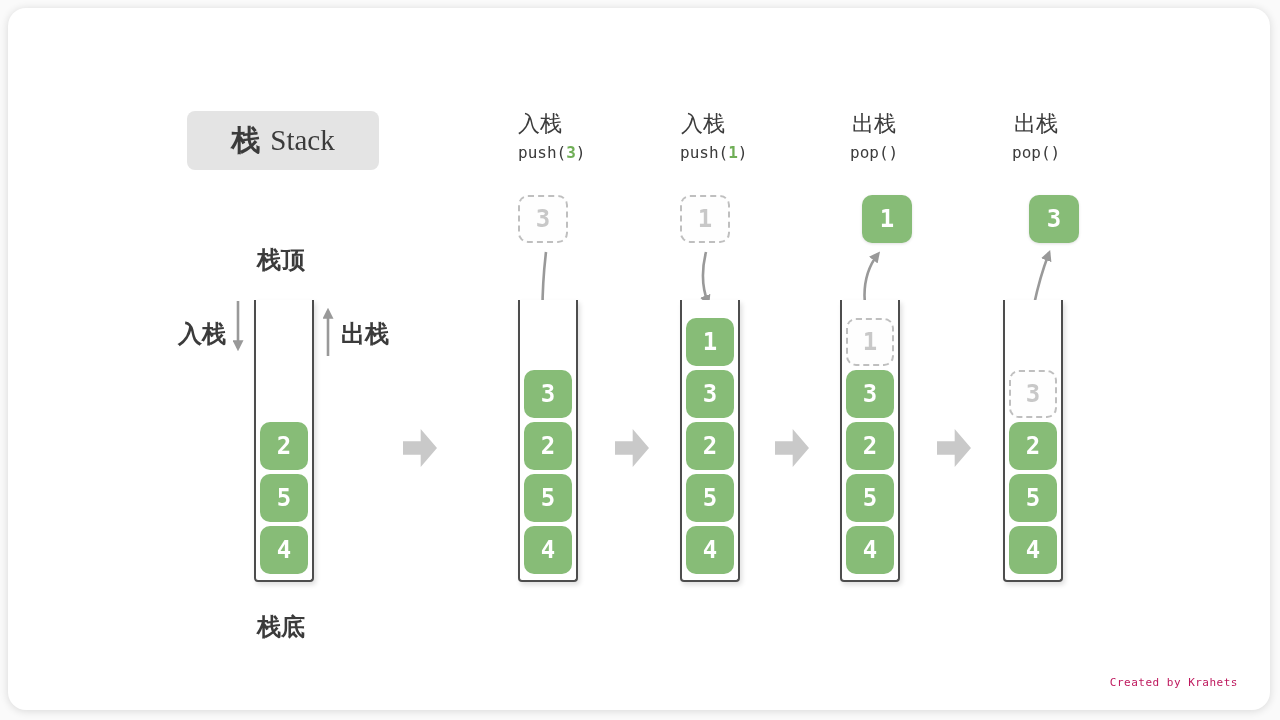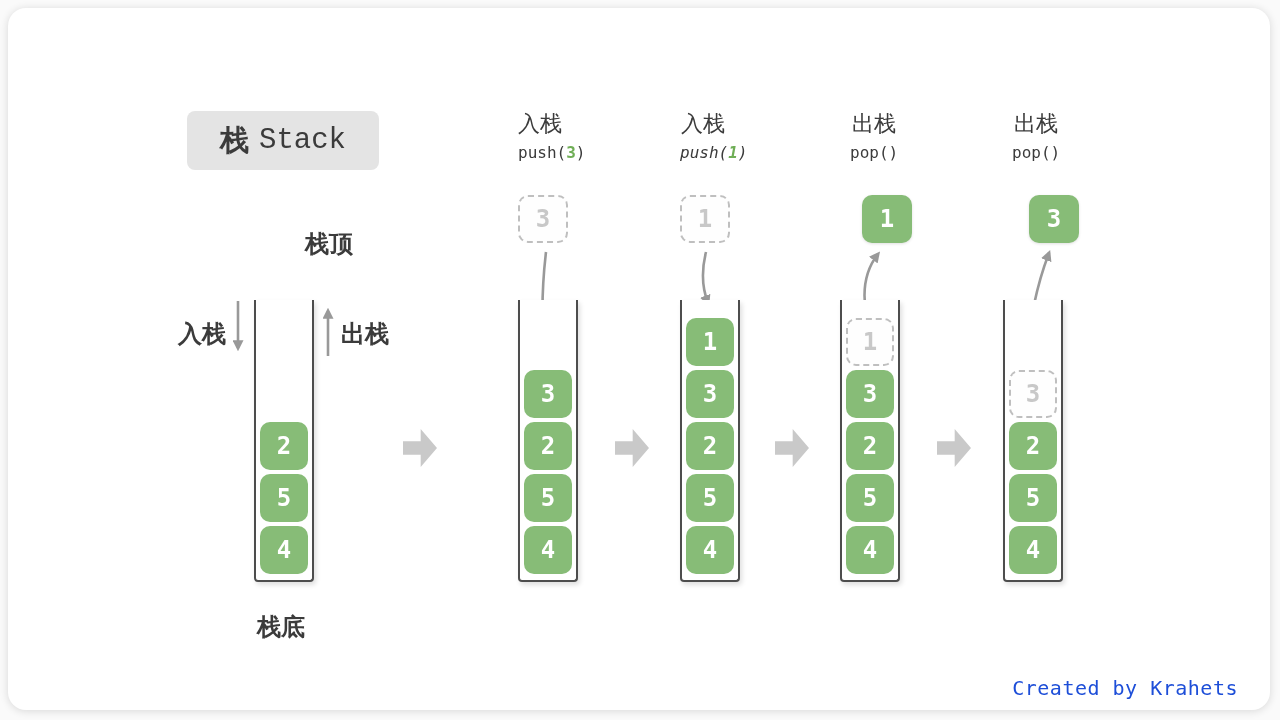--- a/index.html
+++ b/index.html
@@ -17,21 +17,21 @@
   .overlay{left:0;top:0;width:1280px;height:720px;pointer-events:none;}
 
   
   .title-box{
     left:187px;top:111px;width:192px;height:59px;
     background:#e4e4e4;border-radius:8px;
     display:flex;align-items:center;justify-content:center;gap:10px;
     color:#3b3b3b;font-size:29px;
   }
   .title-zh{font-weight:bold;}
-  .mono{font-family:Liberation Mono, monospace;}
+  .mono{font-family:Liberation Serif, serif;}
 
   
   .side-label{color:#3b3b3b;font-size:24px;font-weight:bold;white-space:nowrap;}
 
   
   .col-op{color:#3b3b3b;font-size:22px;font-weight:500;white-space:nowrap;}
   .col-code{color:#3b3b3b;font-size:16px;font-family:"DejaVu Sans Mono", monospace;white-space:nowrap;}
   .arg-green{color:#6fae56;font-weight:bold;}
 
   
@@ -63,21 +63,21 @@
   .float-cell.green{background:#87bc77;color:#ffffff;box-shadow:0 1px 3px rgba(0,0,0,0.12);}
 
   
   .block-arrow{
     top:429px;width:34px;height:38px;background:#c9c9c9;
     clip-path:polygon(0% 32%, 52% 32%, 52% 0%, 100% 50%, 52% 100%, 52% 68%, 0% 68%);
   }
 
   .credit{
     right:42px;top:676px;
-    font-family:"DejaVu Sans Mono", monospace;font-size:20px;color:#1d4ed8;
+    font-family:"DejaVu Sans Mono", monospace;font-size:11px;color:#be185d;
     letter-spacing:0.5px;
   }
 </style>
 </head>
 <body>
 
 <div class="abs card"></div>
 
 <svg class="abs overlay" viewBox="0 0 1280 720" xmlns="http://www.w3.org/2000/svg">
   <defs>
@@ -91,21 +91,21 @@
   <path d="M706,252 Q699,280 708,303" fill="none" stroke="#999999" stroke-width="2.6" marker-end="url(#ah)"></path>
   <path d="M866,312 Q860,277 878,254" fill="none" stroke="#999999" stroke-width="2.6" marker-end="url(#ah)"></path>
   <path d="M1026,361 Q1031,300 1049,253" fill="none" stroke="#999999" stroke-width="2.6" marker-end="url(#ah)"></path>
 </svg>
 
 <div class="abs title-box">
   <span class="title-zh">栈</span>
   <span class="mono">Stack</span>
 </div>
 
-<div class="abs side-label" style="left:257px;top:228px;margin-left:48px;">栈顶</div>
+<div class="abs side-label" style="left:257px;top:244px;">栈顶</div>
 <div class="abs side-label" style="left:178px;top:318px;">入栈</div>
 <div class="abs side-label" style="left:341px;top:318px;">出栈</div>
 <div class="abs side-label" style="left:257px;top:611px;">栈底</div>
 
 <div class="abs stack" style="left:254px;">
   <div class="cell green s3">2</div>
   <div class="cell green s4">5</div>
   <div class="cell green s5">4</div>
 </div>
 
@@ -118,21 +118,21 @@
 <div class="abs col-code" style="left:518px;top:143px;"><span>push(</span><span class="arg-green">3</span><span>)</span></div>
 <div class="abs float-cell ghost" style="left:518px;">3</div>
 <div class="abs stack" style="left:518px;">
   <div class="cell green s2">3</div>
   <div class="cell green s3">2</div>
   <div class="cell green s4">5</div>
   <div class="cell green s5">4</div>
 </div>
 
 <div class="abs col-op" style="left:681px;top:109px;">入栈</div>
-<div class="abs col-code" style="left:680px;top:143px;font-style:italic;"><span>push(</span><span class="arg-green">1</span><span>)</span></div>
+<div class="abs col-code" style="left:680px;top:143px;"><span>push(</span><span class="arg-green">1</span><span>)</span></div>
 <div class="abs float-cell ghost" style="left:680px;">1</div>
 <div class="abs stack" style="left:680px;">
   <div class="cell green s1">1</div>
   <div class="cell green s2">3</div>
   <div class="cell green s3">2</div>
   <div class="cell green s4">5</div>
   <div class="cell green s5">4</div>
 </div>
 
 <div class="abs col-op" style="left:852px;top:109px;">出栈</div>

